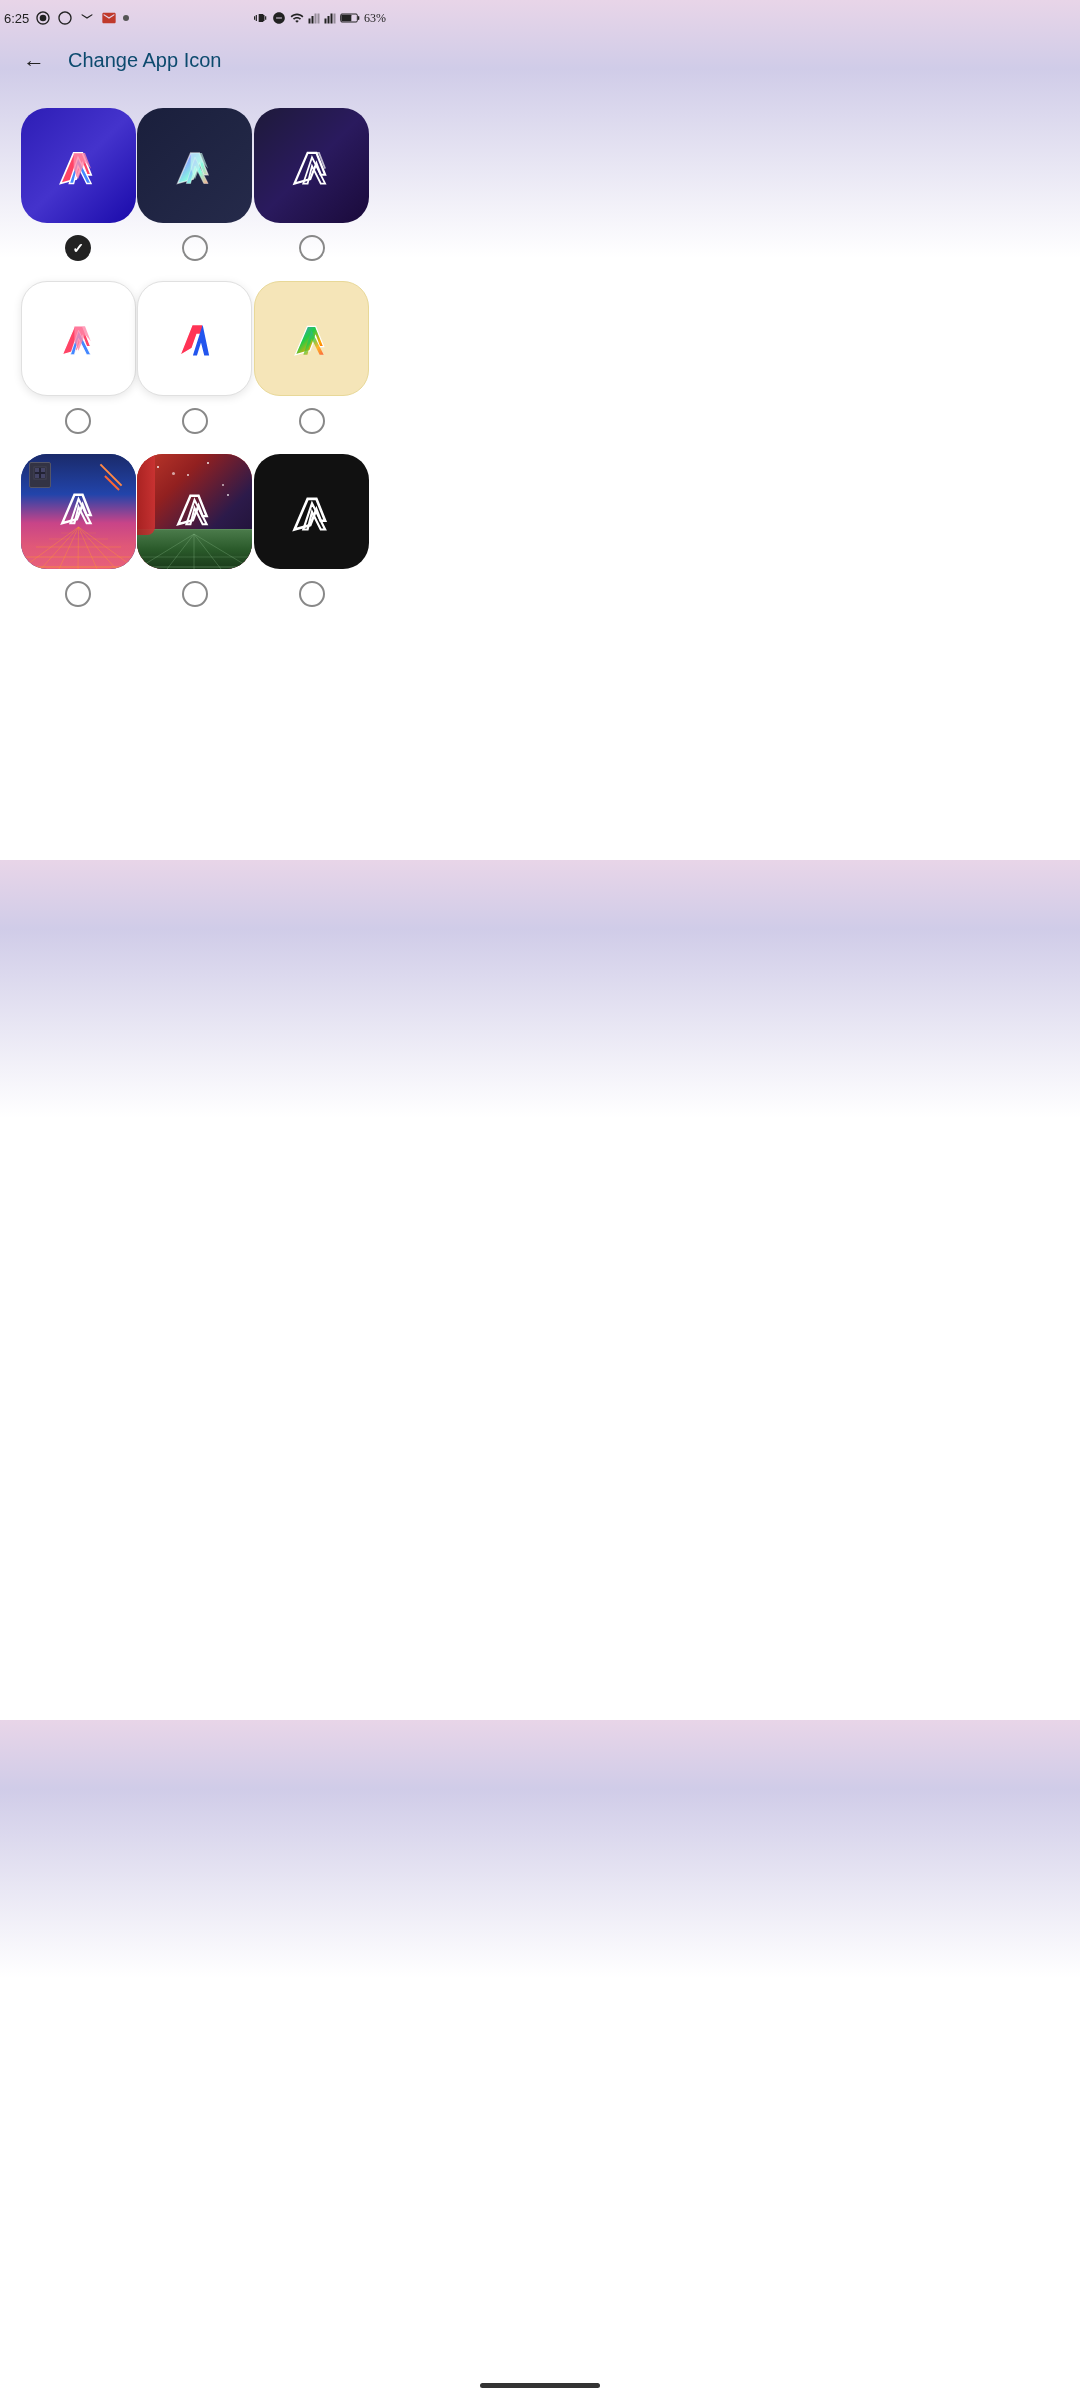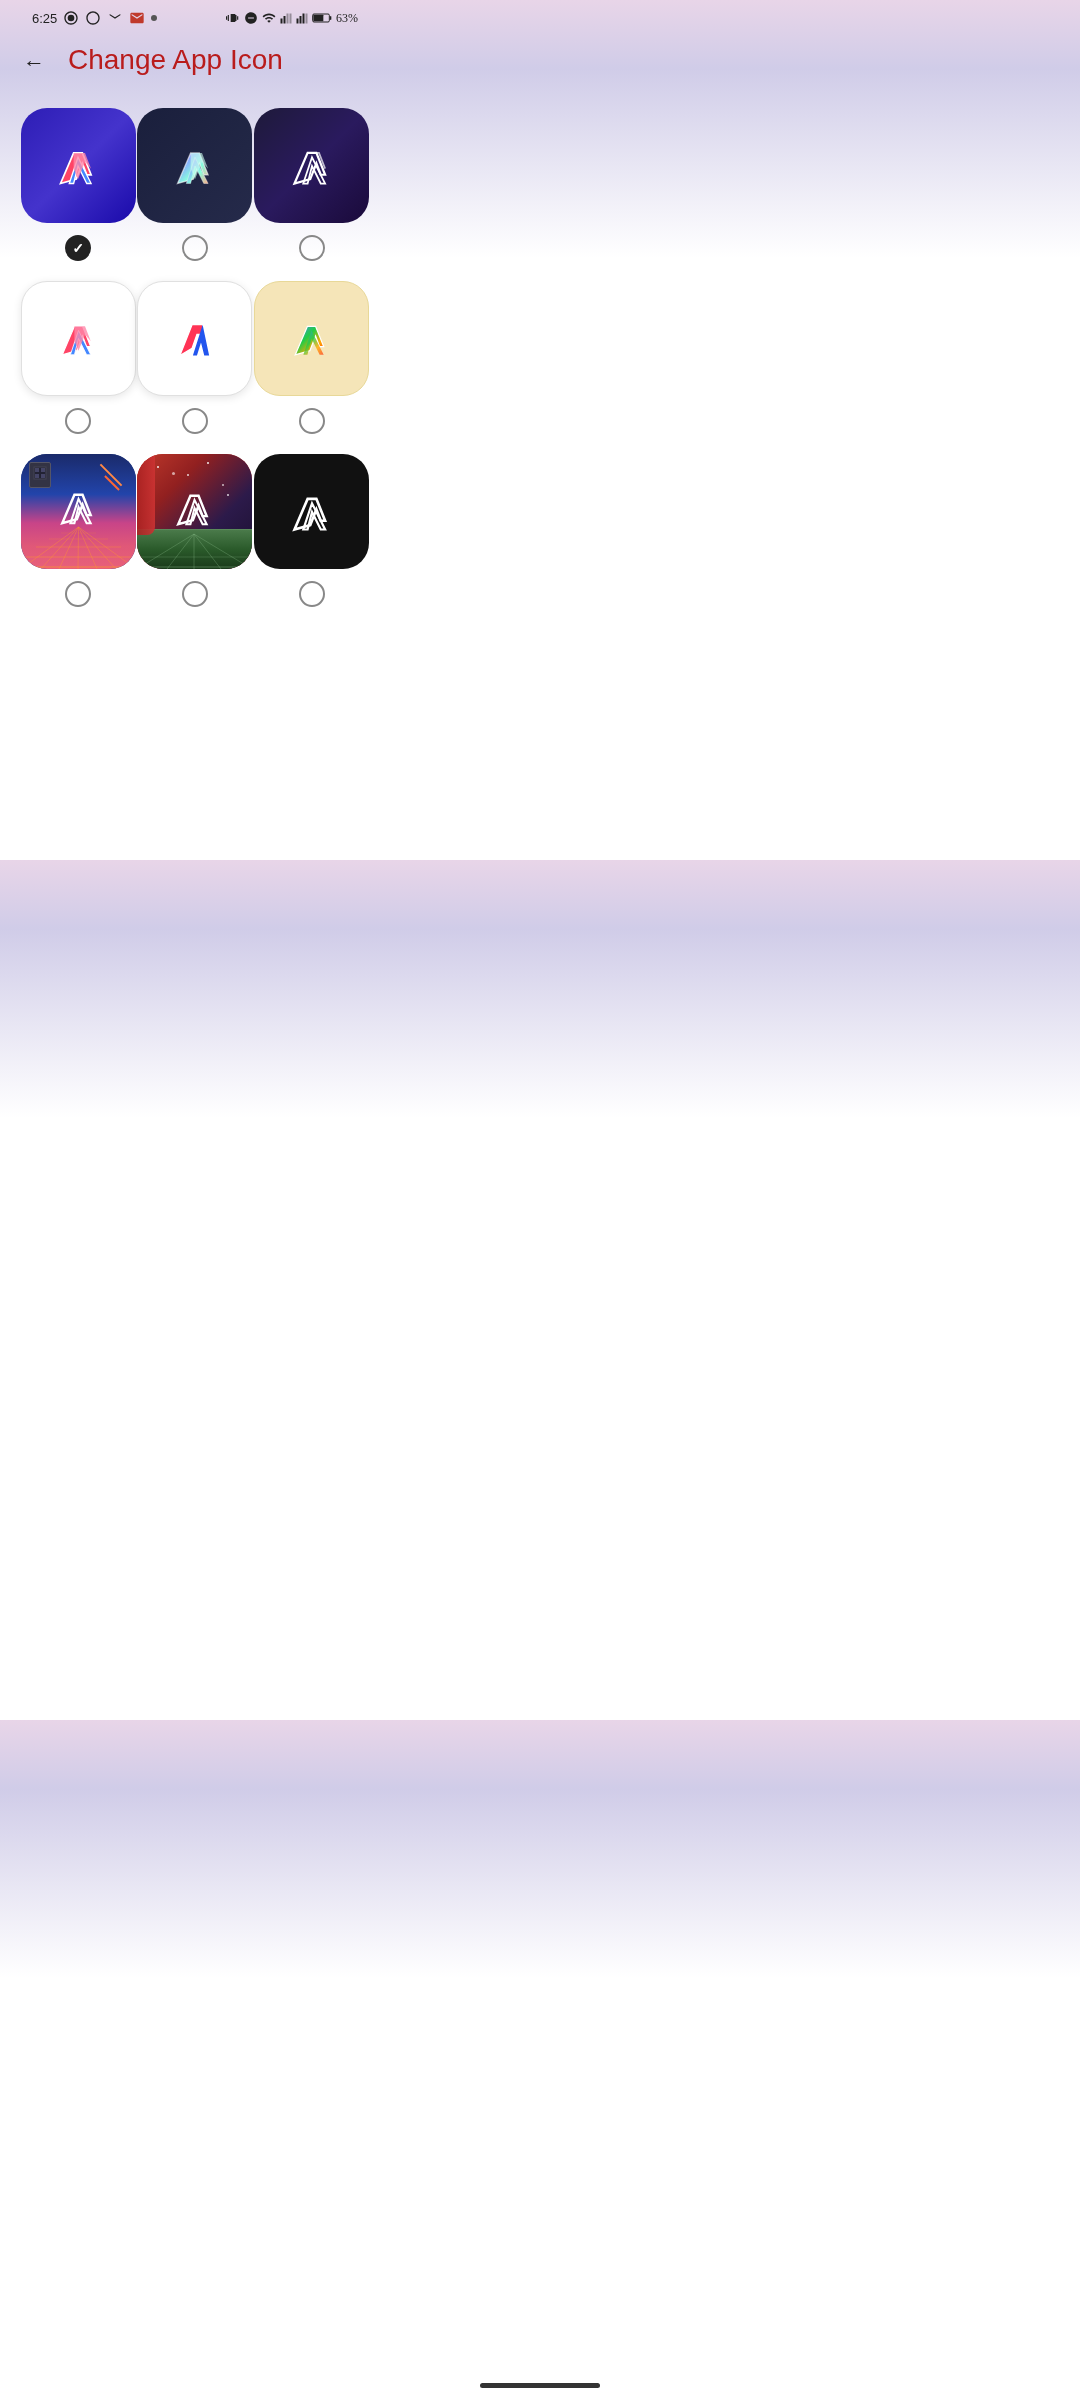--- a/index.html
+++ b/index.html
@@ -10,21 +10,21 @@
       min-height: 860px;
       font-family: 'Segoe UI', Arial, sans-serif;
       background: linear-gradient(180deg, #e8d5e8 0%, #d0cce8 8%, #ffffff 30%);
       overflow-x: hidden;
     }
 
     .status-bar {
       display: flex;
       justify-content: space-between;
       align-items: center;
-      padding: 10px 32px 4px;
+      padding: 10px 4px 4px;
       font-size: 13px;
       font-weight: 500;
       color: #222;
     }
 
     .status-left { display: flex; align-items: center; gap: 6px; }
     .status-right { display: flex; align-items: center; gap: 4px; font-size: 12px; font-family: Liberation Serif, serif; }
 
     .header {
       display: flex;
@@ -39,23 +39,23 @@
       cursor: pointer;
       border-radius: 50%;
     }
 
     .back-arrow {
       font-size: 22px;
       color: #222;
     }
 
     .page-title {
-      font-size: 28px;
+      font-size: 20px;
       font-weight: 500;
-      color: #b91c1c;
+      color: #0c4a6e;
     }
 
     .icons-grid {
       display: grid;
       grid-template-columns: repeat(3, 1fr);
       gap: 0;
       padding: 10px 20px 0;
     }
 
     .icon-cell {

